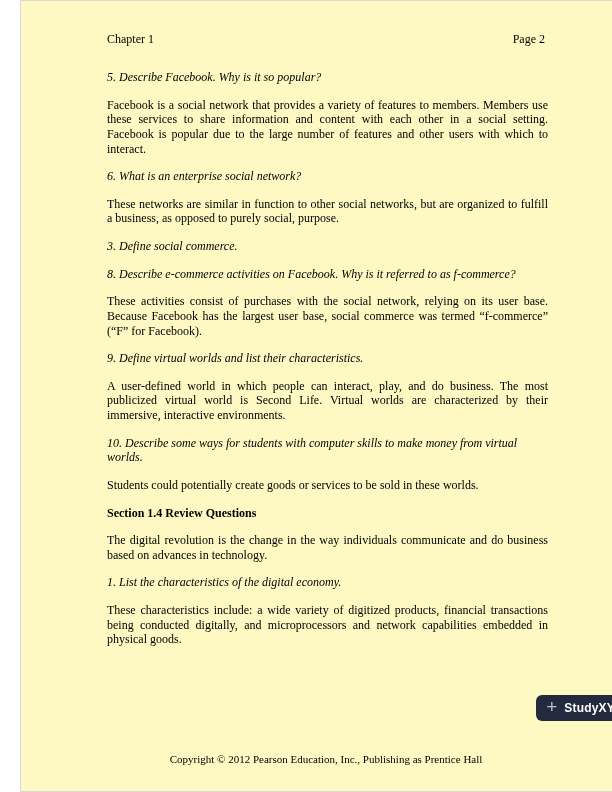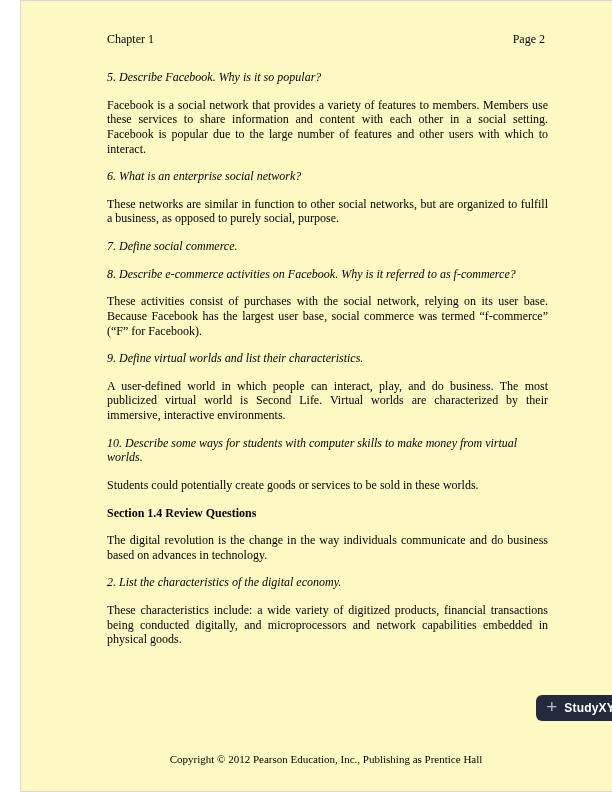--- a/index.html
+++ b/index.html
@@ -95,30 +95,30 @@
     <span>Chapter 1</span>
     <span>Page 2</span>
   </div>
 
   <main class="page-body">
 
   <p class="block question">5. Describe Facebook. Why is it so popular?</p>
       <p class="block answer">Facebook is a social network that provides a variety of features to members.  Members use these services to share information and content with each other in a social setting. Facebook is popular due to the large number of features and other users with which to interact.</p>
       <p class="block question">6. What is an enterprise social network?</p>
       <p class="block answer">These networks are similar in function to other social networks, but are organized to fulfill a business, as opposed to purely social, purpose.</p>
-      <p class="block question">7. Define social commerce.</p>
+      <p class="block question">3. Define social commerce.</p>
       <p class="block question">8. Describe e-commerce activities on Facebook. Why is it referred to as f-commerce?</p>
       <p class="block answer">These activities consist of purchases with the social network, relying on its user base. Because Facebook has the largest user base, social commerce was termed “f-commerce” (“F” for Facebook).</p>
       <p class="block question">9. Define virtual worlds and list their characteristics.</p>
       <p class="block answer">A user-defined world in which people can interact, play, and do business. The most publicized virtual world is Second Life.  Virtual worlds are characterized by their immersive, interactive environments.</p>
       <p class="block question">10. Describe some ways for students with computer skills to make money from virtual worlds.</p>
       <p class="block answer">Students could potentially create goods or services to be sold in these worlds.</p>
       <p class="block heading">Section 1.4 Review Questions</p>
       <p class="block answer">The digital revolution is the change in the way individuals communicate and do business based on advances in technology.</p>
-      <p class="block question">2. List the characteristics of the digital economy.</p>
+      <p class="block question">1. List the characteristics of the digital economy.</p>
       <p class="block answer">These characteristics include: a wide variety of digitized products, financial transactions being conducted digitally, and microprocessors and network capabilities embedded in physical goods.</p>
     </main>
 
   <div class="study-badge">
     <span class="plus-icon">+</span>
     <span class="badge-label">StudyXY</span>
   </div>
 
   <div class="page-footer">Copyright © 2012 Pearson Education, Inc., Publishing as Prentice Hall</div>
 

